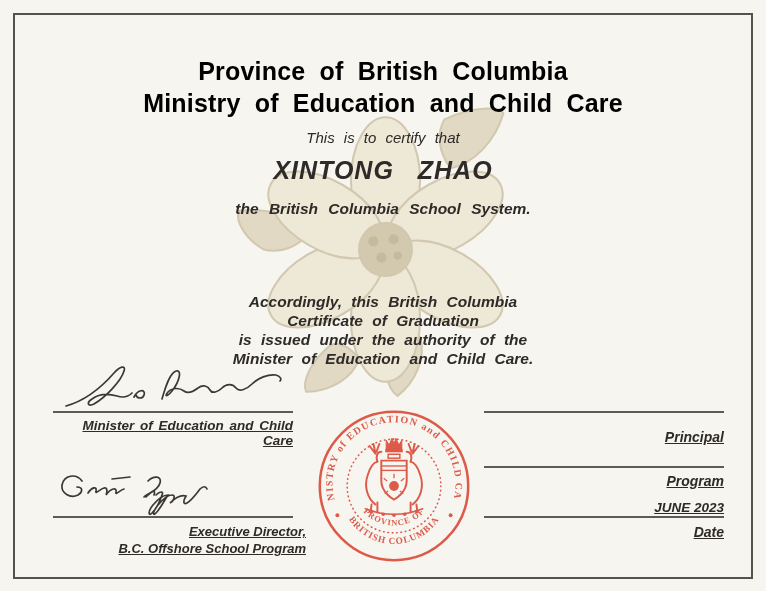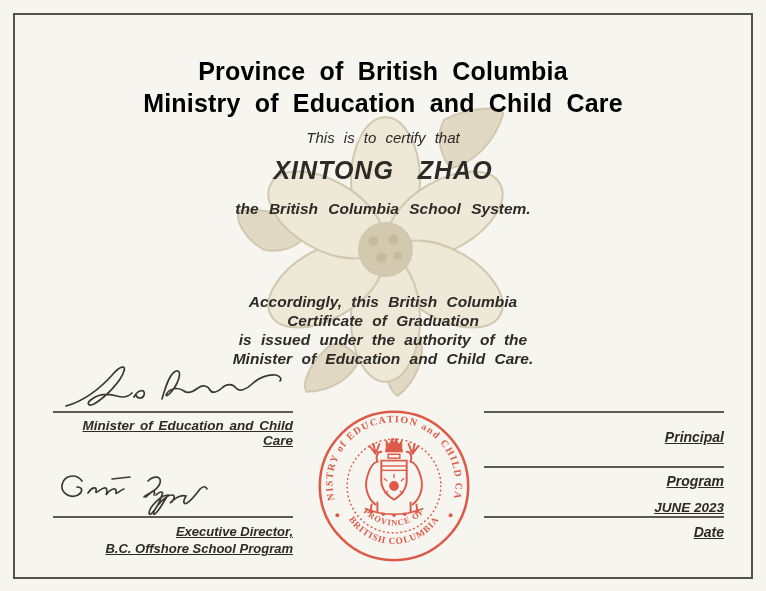--- a/index.html
+++ b/index.html
@@ -80,21 +80,21 @@
   <svg class="sig-svg" style="left:60px;top:361px" width="235" height="50" viewBox="0 0 235 50" aria-label="Lisa Beare">
     <path d="M6,45 C24,40 40,28 54,12 C60,5 66,4 64,10 C61,20 46,36 34,43 C28,46 26,42 32,38 C40,32 50,33 57,35 C63,37 68,36 72,32 M74,36 C78,28 86,28 84,34 C83,38 77,38 76,34 M102,38 C106,24 110,12 116,10 C122,8 120,20 112,30 C107,36 104,36 108,31 C113,26 120,27 124,30 C128,33 134,30 138,27 C143,23 148,25 150,29 C152,33 158,31 162,27 C167,22 173,23 176,27 C179,31 186,29 192,23 C198,17 208,13 216,14 C220,15 222,18 220,20" fill="none" stroke="#3b3835" stroke-width="1.7" stroke-linecap="round"></path>
   </svg>
   <div class="rule" style="left:53px;top:411px;width:240px"></div>
   <div class="sig-label lbl-13" style="left:53px;top:418px;width:240px">Minister of Education and Child Care</div>
 
   <svg class="sig-svg" style="left:56px;top:467px" width="160" height="50" viewBox="0 0 160 50" aria-label="Grant Sheppard">
     <path d="M26,14 C20,6 8,8 6,18 C5,26 14,32 22,28 C27,25 27,20 21,20 M32,26 C36,20 41,19 40,24 C39,28 44,22 48,21 C52,20 51,26 50,28 C55,21 61,20 60,25 C59,29 64,23 68,22 M56,12 L74,10 M92,14 C98,8 106,9 104,16 C102,24 92,26 88,30 M90,30 C96,24 100,22 98,28 M100,28 C104,24 108,24 106,28 C104,34 100,42 96,46 C92,50 92,44 97,38 C102,32 108,28 112,28 C108,34 104,42 100,46 C96,50 97,44 102,38 C107,32 112,28 116,28 C120,28 118,34 114,36 C120,30 126,28 130,29 C127,34 127,38 131,36 C136,33 140,27 144,22 C147,19 150,19 151,22" fill="none" stroke="#3b3835" stroke-width="1.7" stroke-linecap="round"></path>
   </svg>
   <div class="rule" style="left:53px;top:516px;width:240px"></div>
-  <div class="sig-label lbl-sm" style="left:53px;top:523px;width:240px">
+  <div class="sig-label lbl-sm" style="left:66px;top:523px;width:240px">
     <div>Executive Director,</div>
     <div>B.C. Offshore School Program</div>
   </div>
 
   <svg class="seal" width="166" height="166" viewBox="0 0 170 170">
     <defs>
       <path id="arcTop" d="M 24.4,100 A 63,63 0 1 1 145.6,100"></path>
       <path id="arcBot1" d="M 46,99 A 42,42 0 0 0 124,99"></path>
       <path id="arcBot2" d="M 32,104 A 55,55 0 0 0 138,104"></path>
       <g id="supporter" stroke="#dd5a49" stroke-width="2" fill="none" stroke-linecap="round">

